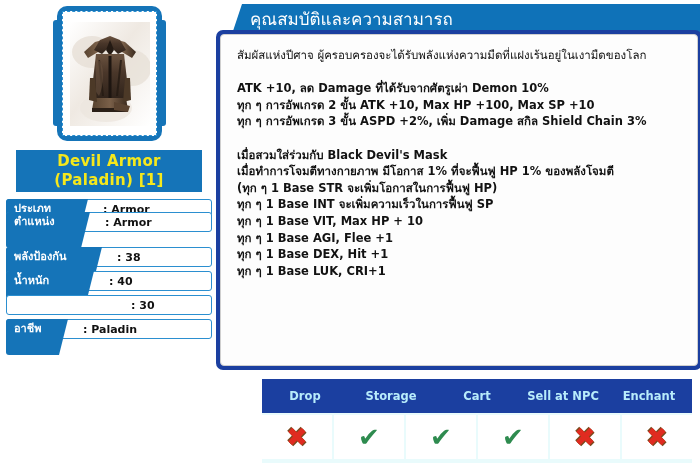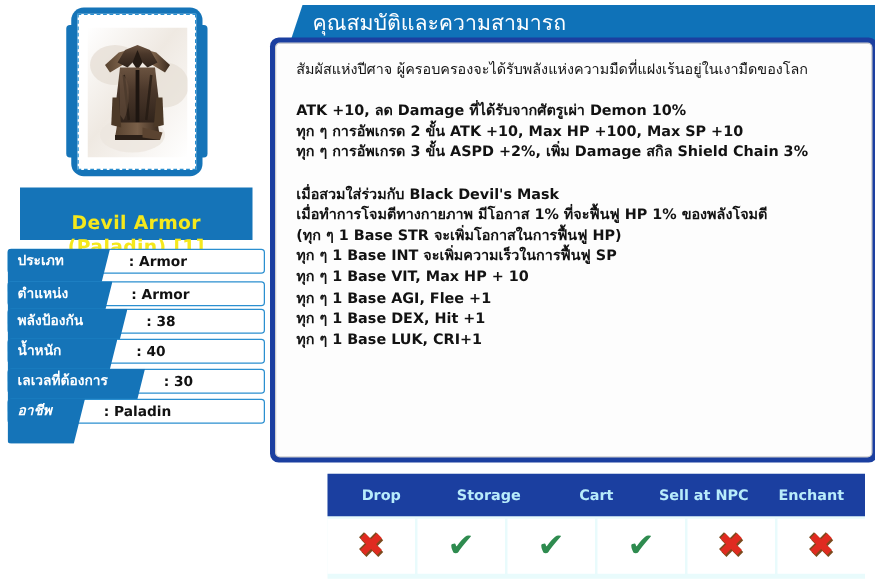--- a/index.html
+++ b/index.html
@@ -38,21 +38,21 @@
     overflow:hidden;
   }
   .item-sprite{ width:80px; height:104px; position:relative; }
 
   .name-plate{
     position:absolute; left:16px; top:150px; width:186px; height:42px;
     background:#1574b8;
     color:#f5e81c;
     font-weight:bold; font-size:15px; line-height:19px;
     text-align:center;
-    padding-top:19px;
+    padding-top:2px;
     letter-spacing:0.3px;
   }
 
   .stat-row{
     position:absolute; left:6px; width:206px; height:20px;
     background:#ffffff;
     border:1px solid #2b8fd0;
     border-radius:3px;
   }
   .stat-label{
@@ -200,38 +200,37 @@
   <div class="name-plate">
     <div>Devil Armor</div>
     <div>(Paladin) [1]</div>
   </div>
 
   <div id="stat-rows">
       <div class="stat-row" style="top: 199px;">
         <div class="stat-label" style="width: 82px;">ประเภท</div>
         <div class="stat-value" style="left: 96px;">: Armor</div>
       </div>
-      <div class="stat-row" style="top: 225px;">
+      <div class="stat-row" style="top: 212px;">
         <div class="stat-label" style="width: 84px;">ตำแหน่ง</div>
         <div class="stat-value" style="left: 98px;">: Armor</div>
       </div>
       <div class="stat-row" style="top: 247px;">
         <div class="stat-label" style="width: 96px;">พลังป้องกัน</div>
         <div class="stat-value" style="left: 110px;">: 38</div>
       </div>
       <div class="stat-row" style="top: 271px;">
         <div class="stat-label" style="width: 88px;">น้ำหนัก</div>
         <div class="stat-value" style="left: 102px;">: 40</div>
       </div>
       <div class="stat-row" style="top: 295px;">
-        <div class="stat-label" style="width: 110px;">เลเวลที่ต้องการ</div>
         <div class="stat-value" style="left: 124px;">: 30</div>
       </div>
       <div class="stat-row" style="top: 319px;">
-        <div class="stat-label" style="width: 62px; font-style: italic;">อาชีพ</div>
+        <div class="stat-label" style="width: 62px;">อาชีพ</div>
         <div class="stat-value" style="left: 76px;">: Paladin</div>
       </div>
     </div>
 </div>
 
 <div id="right-panel">
   <div class="panel-title">คุณสมบัติและความสามารถ</div>
   <div class="panel-box">
     <div class="panel-box-inner" id="desc-container">
         <div class="desc-line intro">สัมผัสแห่งปีศาจ ผู้ครอบครองจะได้รับพลังแห่งความมืดที่แฝงเร้นอยู่ในเงามืดของโลก</div>

